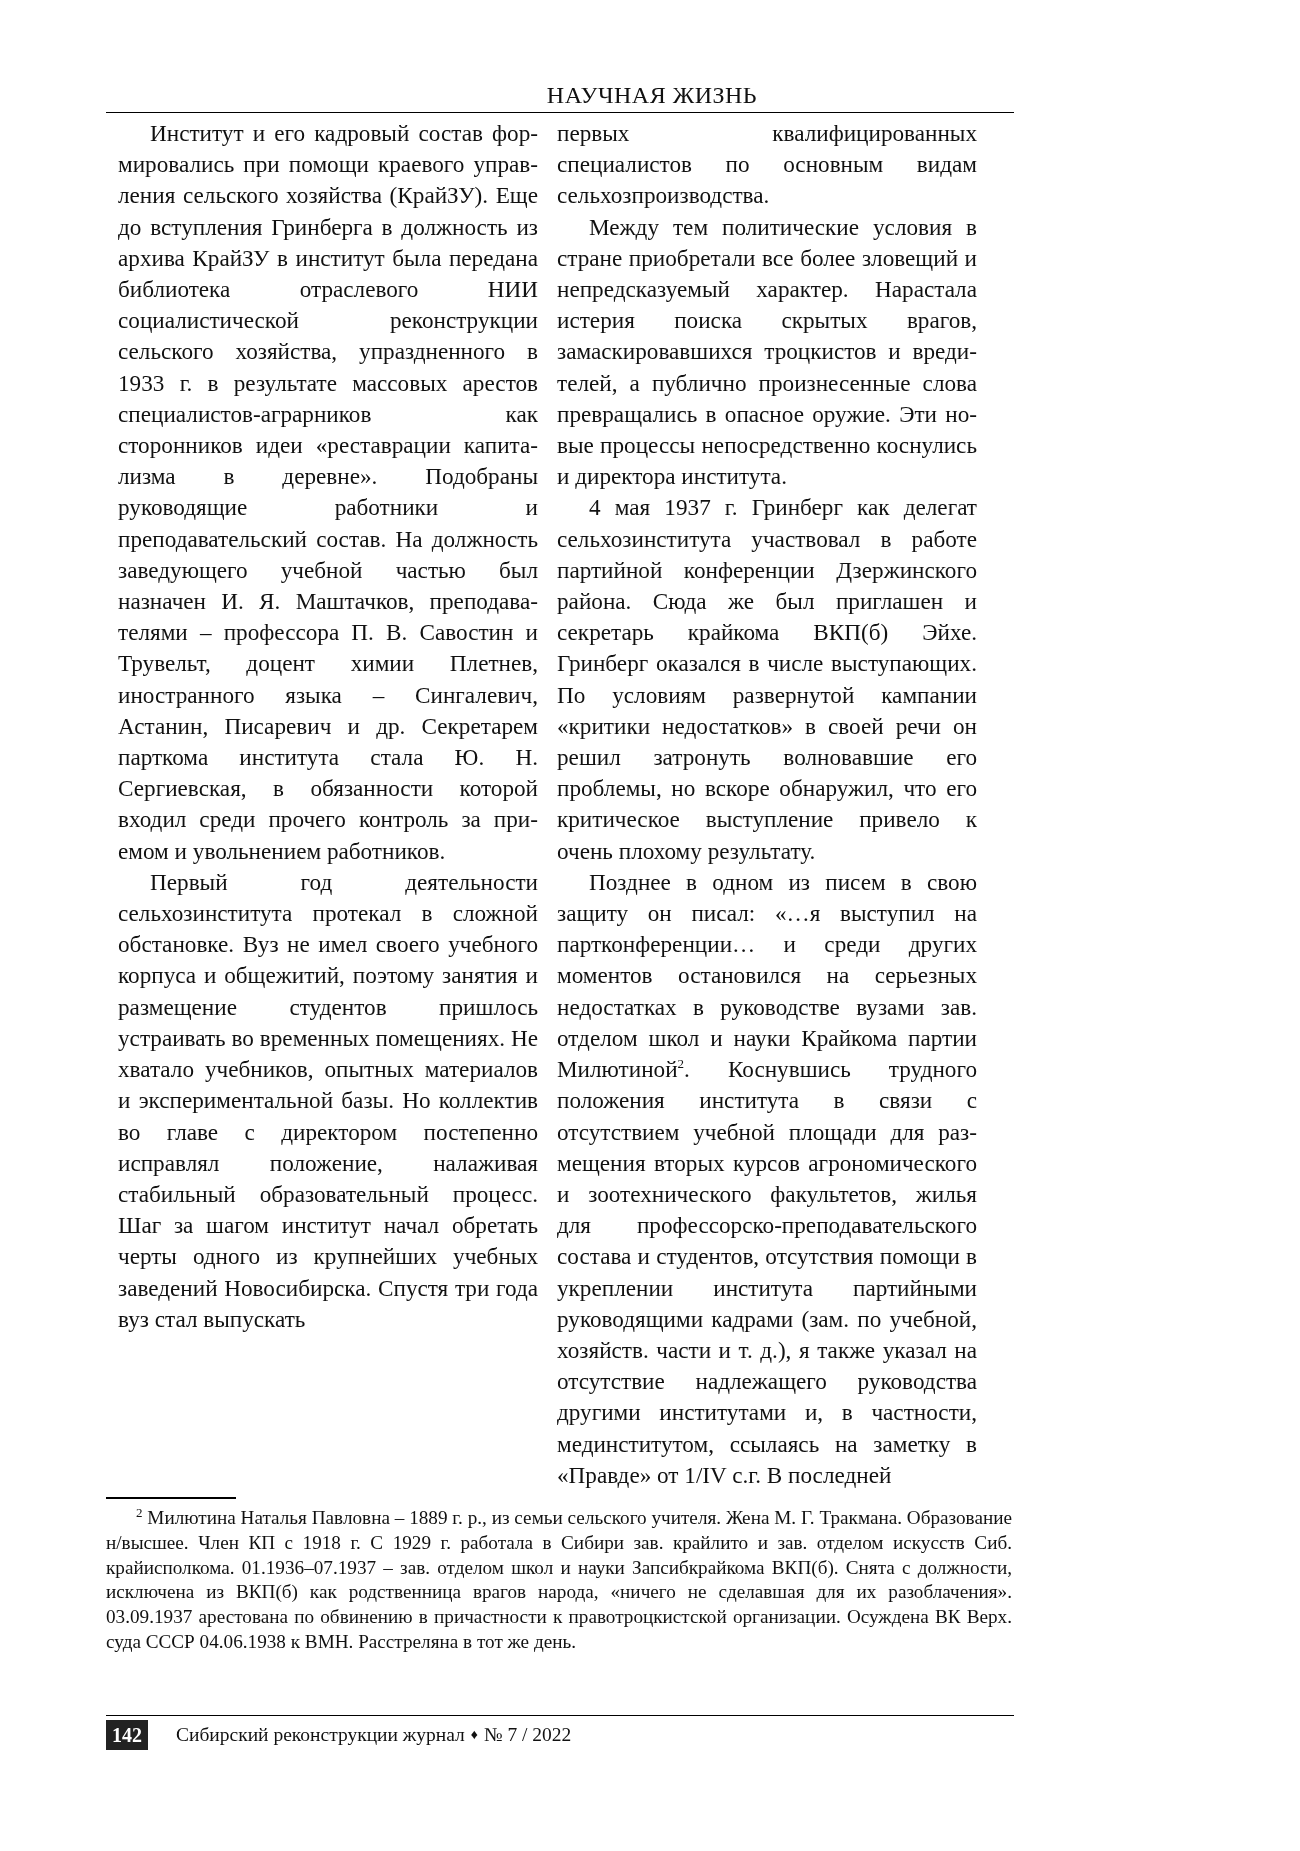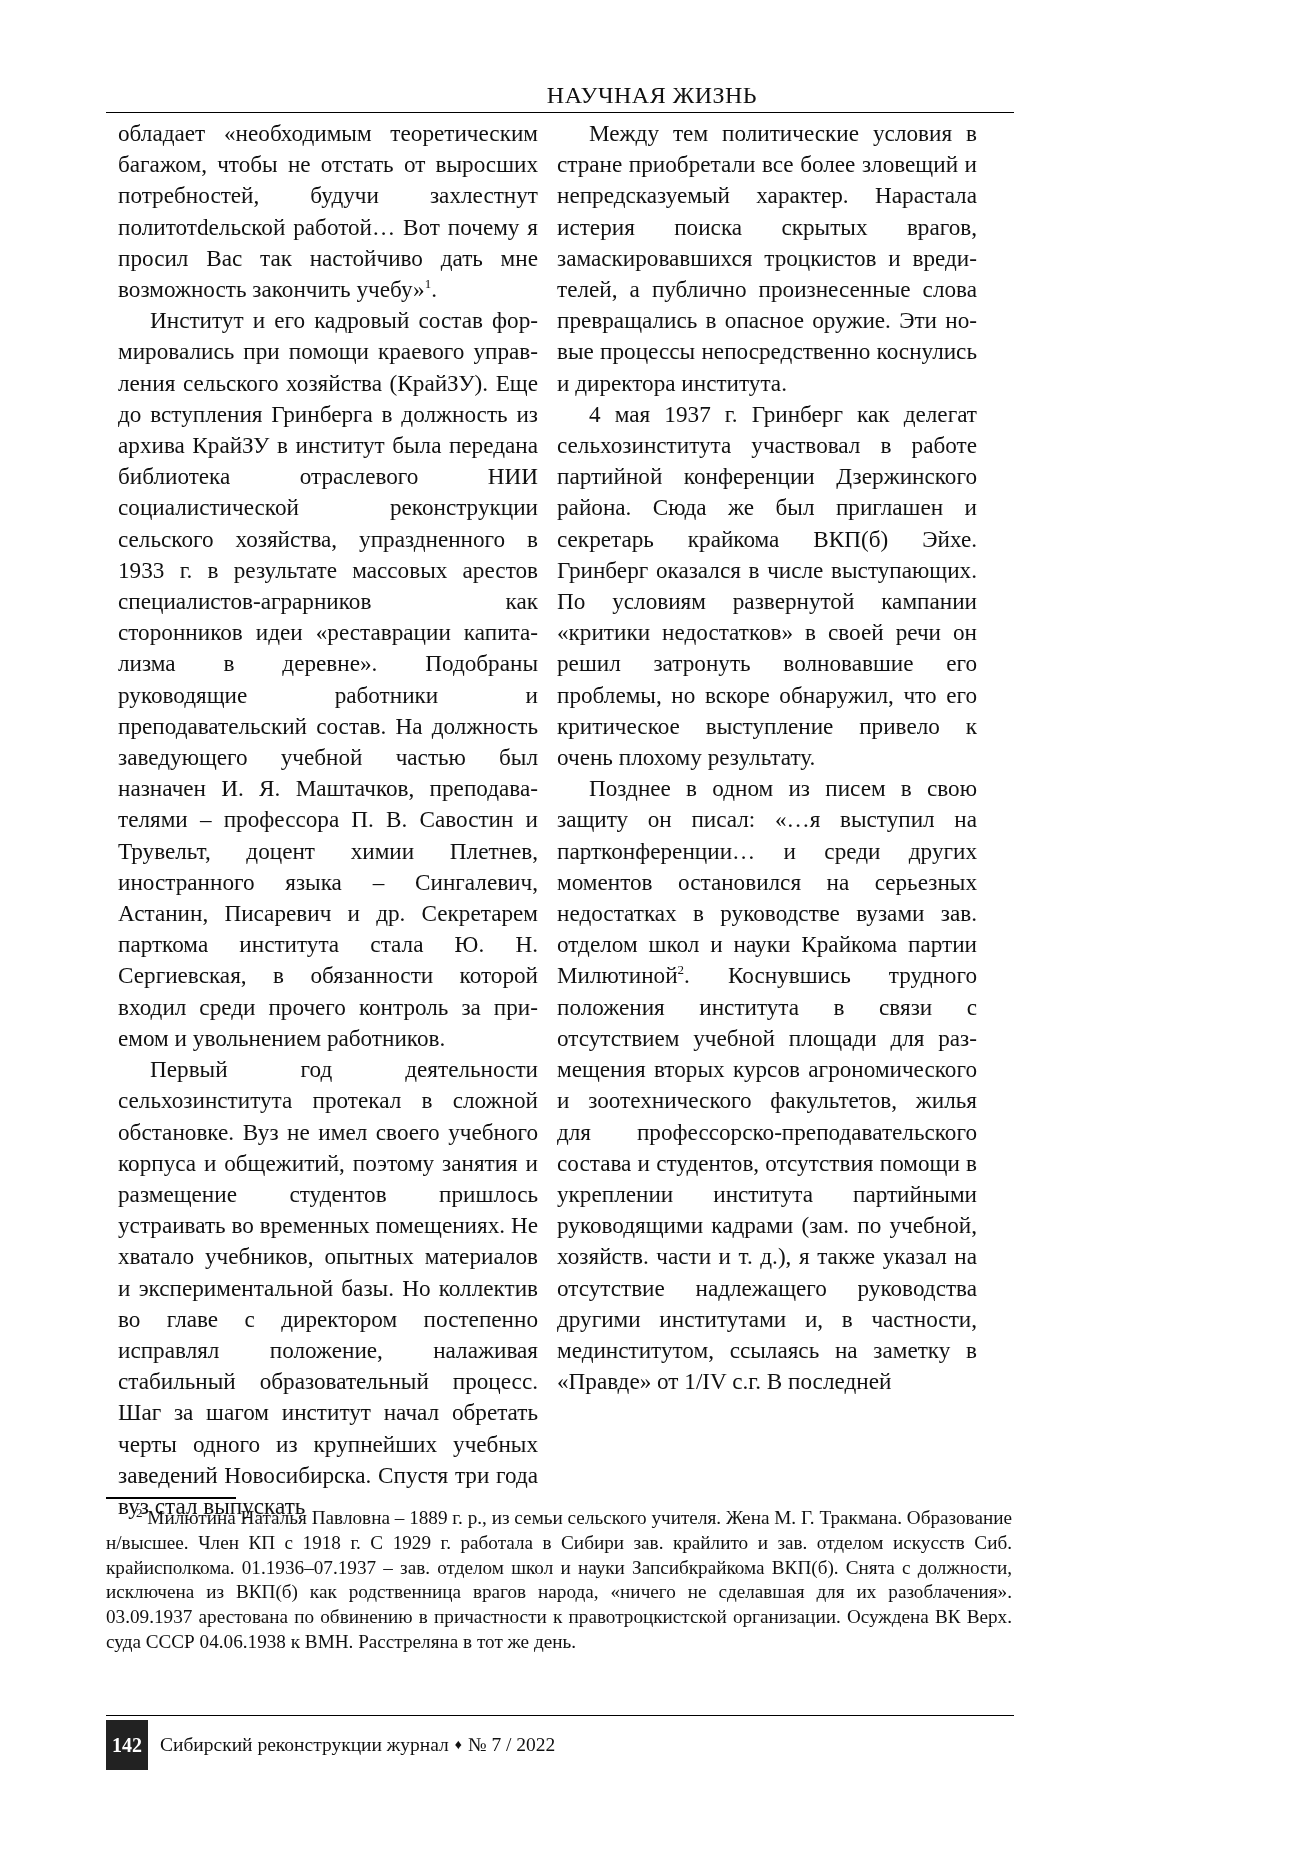--- a/index.html
+++ b/index.html
@@ -14,39 +14,39 @@
   .col-right { left: 557px; }
   .col p { margin: 0; text-indent: 32px; }
   .col p.cont { text-indent: 0; }
   sup { font-size: 13px; line-height: 0; vertical-align: super; }
   .fn-rule { position: absolute; left: 106px; top: 1497px; width: 130px; border-top: 2px solid #000; }
   .footnotes { position: absolute; left: 106px; top: 1506px; width: 906px; font-size: 19.2px;
                line-height: 24.8px; text-align: justify; }
   .footnotes p { margin: 0; text-indent: 30px; }
   .footer { position: absolute; left: 106px; top: 1715px; width: 908px; border-top: 1.5px solid #000;
             padding-top: 4px; display: flex; align-items: center; }
-  .page-num { background: #222; color: #fff; font-weight: bold; font-size: 20px; padding: 12px 6px;
-              line-height: 26px; margin-right: 12px; }
+  .page-num { background: #222; color: #fff; font-weight: bold; font-size: 20px; padding: 2px 6px;
+              line-height: 26px; margin-right: 28px; }
   .journal { font-size: 19.5px; }
   .diamond { font-size: 14px; margin: 0 6px; }
 </style>
 </head>
 <body>
 
 <div class="header">
   <span class="header-title">НАУЧНАЯ ЖИЗНЬ</span>
 </div>
 
 <div class="col col-left">
-  <p class="cont"><span>обладает «необходимым теоретическим багажом, чтобы не отстать от выросших потребностей, будучи захлестнут политот­dельской работой… Вот почему я просил Вас так настойчиво дать мне возможность закончить учебу»</span><sup>1</sup><span>.</span></p>
   <p>Институт и его кадровый состав фор­мировались при помощи краевого управ­ления сельского хозяйства (КрайЗУ). Еще до вступления Гринберга в должность из архива КрайЗУ в институт была передана библиотека отраслевого НИИ социалисти­ческой реконструкции сельского хозяйства, упраздненного в 1933 г. в результате массо­вых арестов специалистов-аграрников как сторонников идеи «реставрации капита­лизма в деревне». Подобраны руководящие работники и преподавательский состав. На должность заведующего учебной частью был назначен И. Я. Маштачков, преподава­телями – профессора П. В. Савостин и Тру­вельт, доцент химии Плетнев, иностранного языка – Сингалевич, Астанин, Писаревич и др. Секретарем парткома института ста­ла Ю. Н. Сергиевская, в обязанности кото­рой входил среди прочего контроль за при­емом и увольнением работников.</p>
   <p>Первый год деятельности сельхозинсти­тута протекал в сложной обстановке. Вуз не имел своего учебного корпуса и общежитий, поэтому занятия и размещение студентов пришлось устраивать во временных поме­щениях. Не хватало учебников, опытных материалов и экспериментальной базы. Но коллектив во главе с директором постепенно исправлял положение, налаживая стабиль­ный образовательный процесс. Шаг за ша­гом институт начал обретать черты одного из крупнейших учебных заведений Новоси­бирска. Спустя три года вуз стал выпускать</p>
 </div>
 
 <div class="col col-right">
+  <p class="cont">первых квалифицированных специалистов по основным видам сельхозпроизводства.</p>
   <p>Между тем политические усло­вия в стране приобретали все более зло­вещий и непредсказуемый характер. На­растала истерия поиска скрытых врагов, замаскировавшихся троцкистов и вреди­телей, а публично произнесенные слова превращались в опасное оружие. Эти но­вые процессы непосредственно коснулись и директора института.</p>
   <p>4 мая 1937 г. Гринберг как делегат сель­хозинститута участвовал в работе пар­тийной конференции Дзержинского рай­она. Сюда же был приглашен и секретарь крайкома ВКП(б) Эйхе. Гринберг оказал­ся в числе выступающих. По условиям развернутой кампании «критики недостат­ков» в своей речи он решил затронуть вол­новавшие его проблемы, но вскоре обна­ружил, что его критическое выступление привело к очень плохому результату.</p>
   <p><span>Позднее в одном из писем в свою защиту он писал: «…я выступил на партконферен­ции… и среди других моментов остано­вился на серьезных недостатках в руко­водстве вузами зав. отделом школ и науки Крайкома партии Милютиной</span><sup>2</sup><span>. Коснув­шись трудного положения института в свя­зи с отсутствием учебной площади для раз­мещения вторых курсов агрономического и зоотехнического факультетов, жилья для профессорско-преподавательского состава и студентов, отсутствия помощи в укрепле­нии института партийными руководящими кадрами (зам. по учебной, хозяйств. части и т. д.), я также указал на отсутствие надле­жащего руководства другими институтами и, в частности, мединститутом, ссылаясь на заметку в «Правде» от 1/IV с.г. В последней</span></p>
 </div>
 
 <div class="fn-rule"></div>
 
 <div class="footnotes">
   <p><sup>2</sup><span> Милютина Наталья Павловна – 1889 г. р., из семьи сельского учителя. Жена М. Г. Тракмана. Об­разование н/высшее. Член КП с 1918 г. С 1929 г. работала в Сибири зав. крайлито и зав. отделом ис­кусств Сиб. крайисполкома. 01.1936–07.1937 – зав. отделом школ и науки Запсибкрайкома ВКП(б). Снята с должности, исключена из ВКП(б) как родственница врагов народа, «ничего не сделавшая для их разоблачения». 03.09.1937 арестована по обвинению в причастности к правотроцкистской организации. Осуждена ВК Верх. суда СССР 04.06.1938 к ВМН. Расстреляна в тот же день.</span></p>
 </div>

